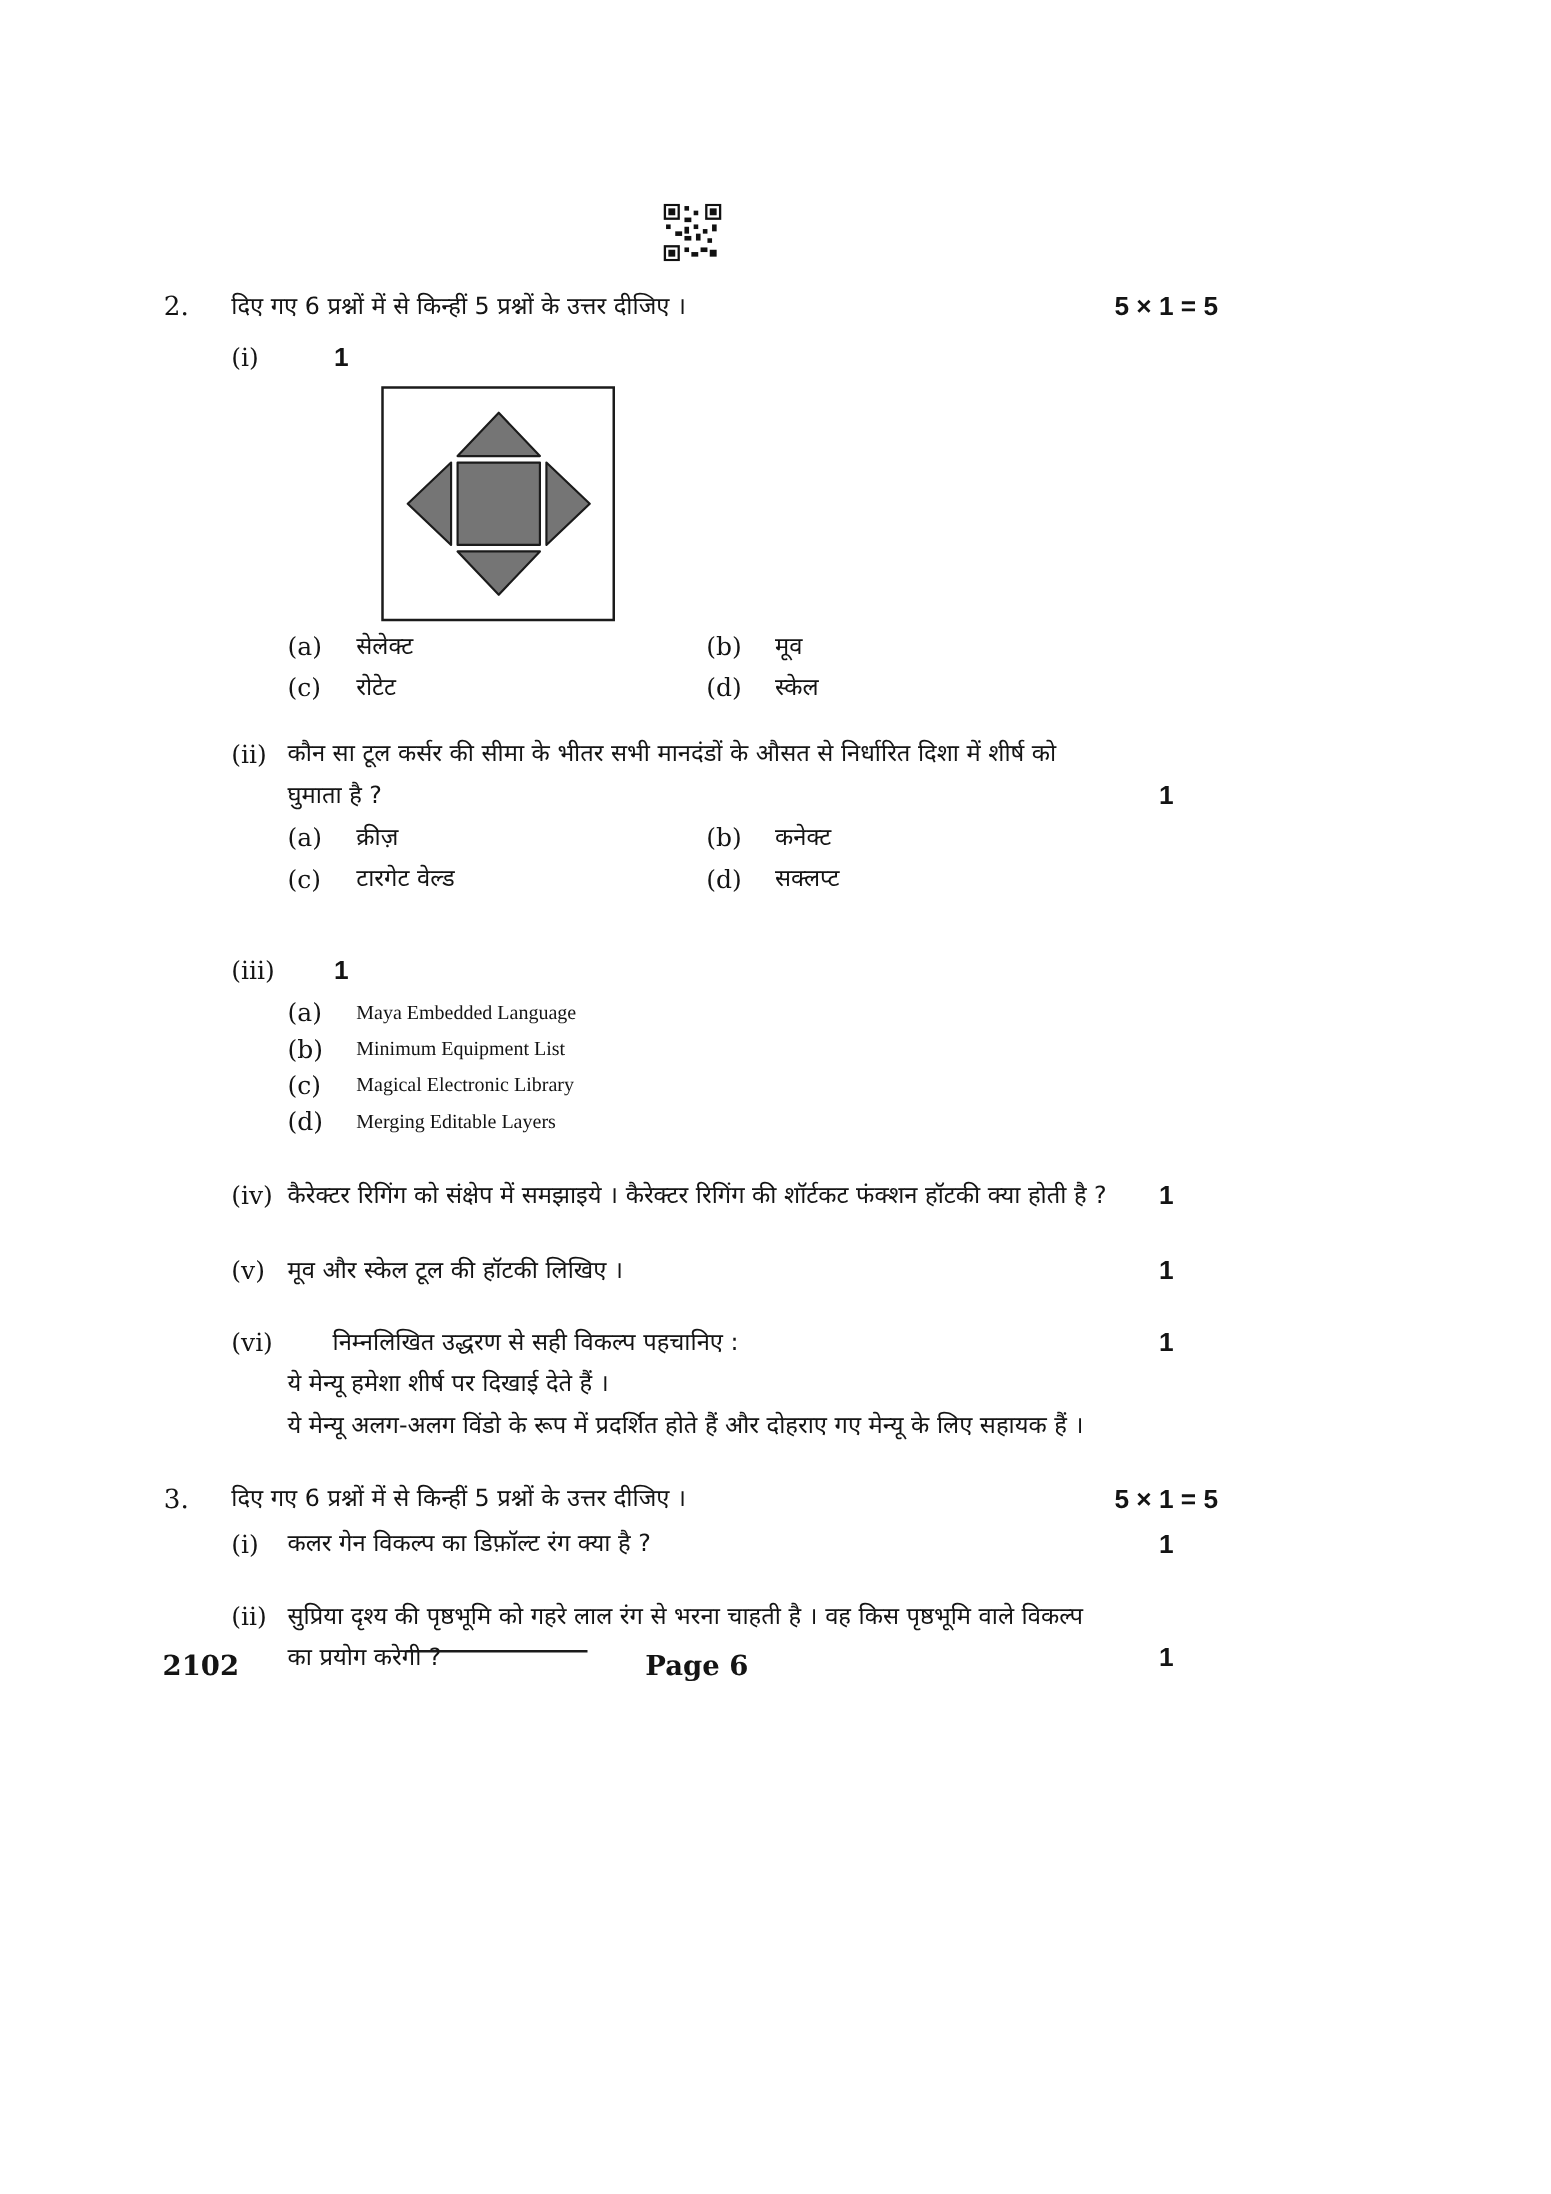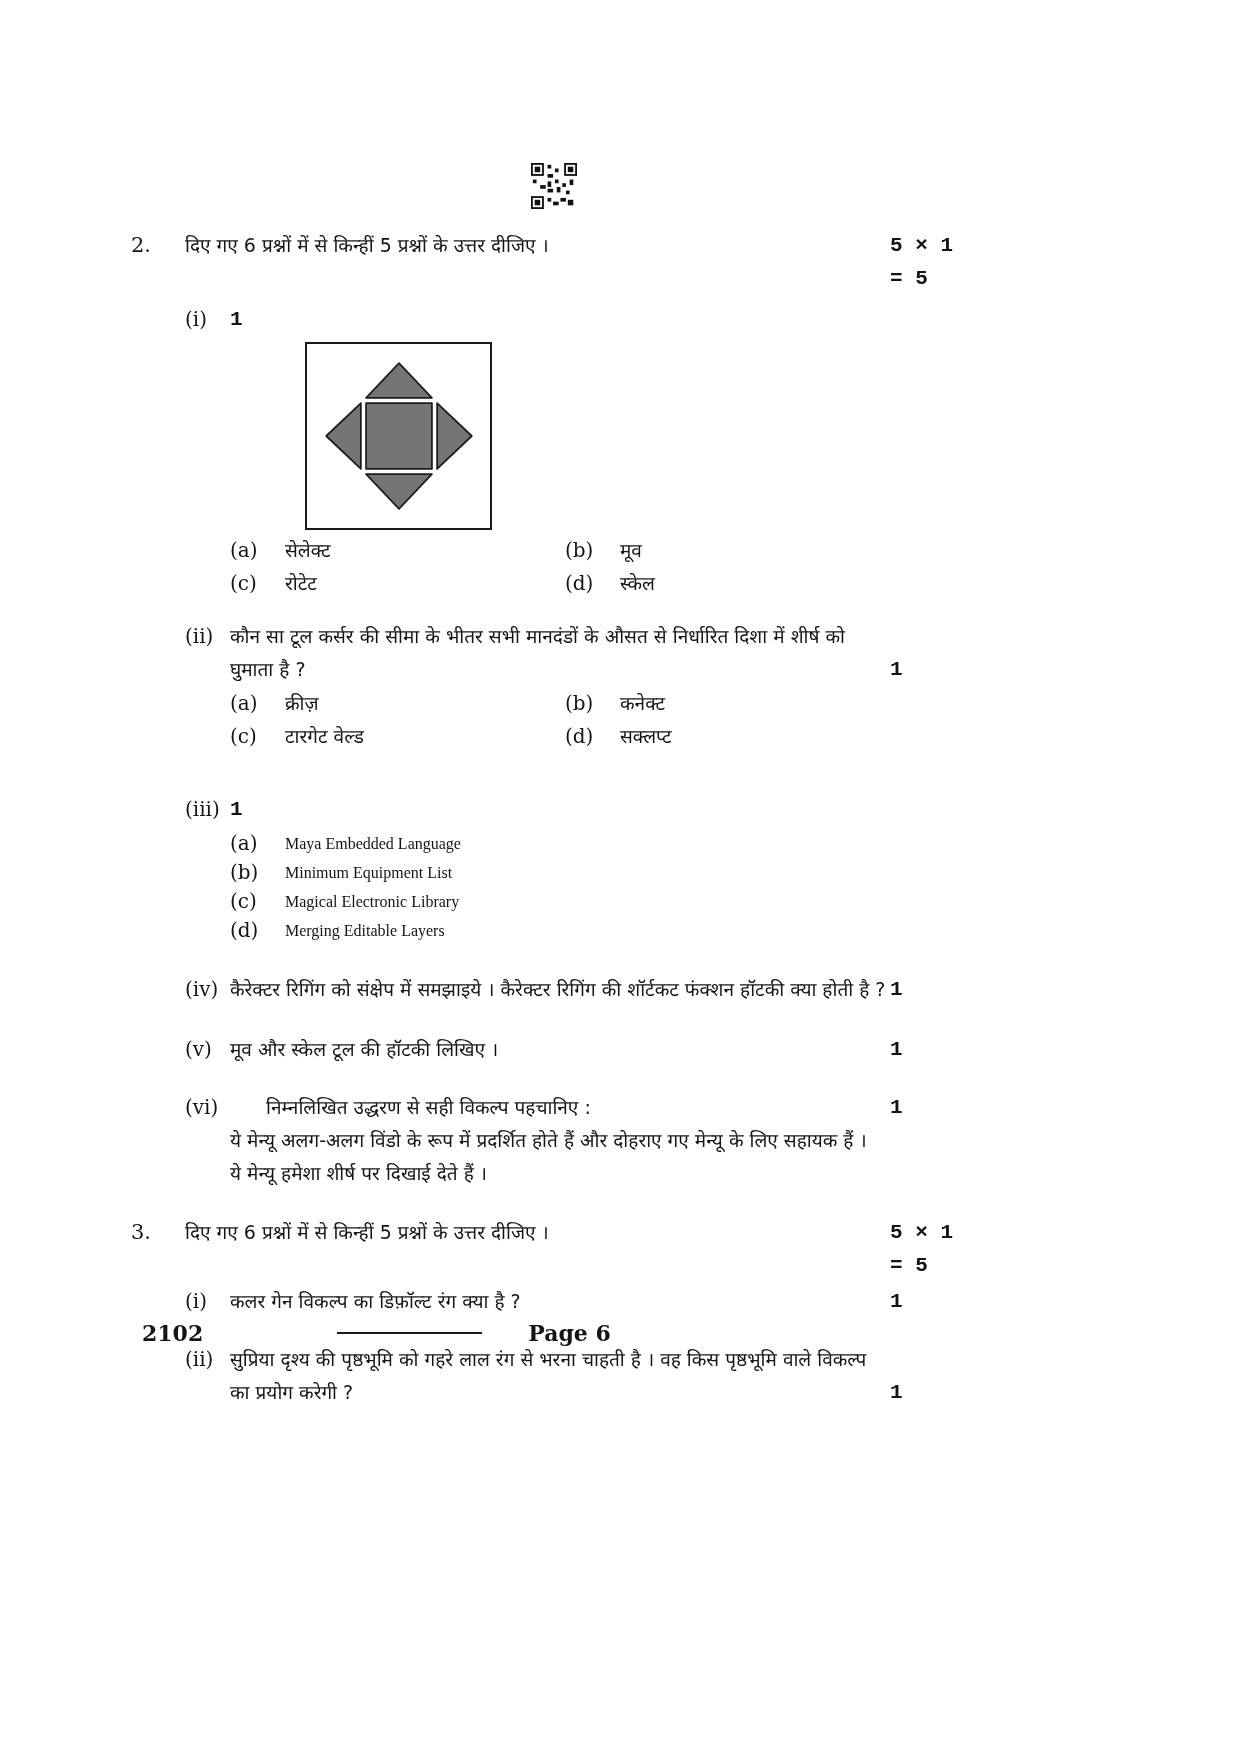--- a/index.html
+++ b/index.html
@@ -18,22 +18,22 @@
     width:54px; flex-shrink:0;
     font-family:"DejaVu Serif", serif; font-size:21px; line-height:33px;
   }
   .sub { margin-left:54px; }
   .sublabel {
     width:45px; flex-shrink:0;
     font-family:"DejaVu Serif", serif; font-size:20px; line-height:33px;
   }
   .qtext { flex:1; font-size:19px; line-height:33px; }
   .marks {
-    width:86px; flex-shrink:0; text-align:left; align-self:flex-end;
-    font-family:Liberation Mono, monospace; font-weight:bold; font-size:21px; line-height:33px;
+    width:86px; flex-shrink:0; text-align:center; align-self:flex-end;
+    font-family:Liberation Sans, sans-serif; font-weight:bold; font-size:21px; line-height:33px;
   }
 
   .tool-box {
     margin-left:174px; margin-top:6px;
     width:187px; height:188px; border:2px solid #1b1b1b; background:#fff;
     display:flex; align-items:center; justify-content:center;
   }
 
   .opts { display:flex; margin-left:99px; }
   .opt { width:335px; display:flex; align-items:flex-start; }
@@ -46,22 +46,22 @@
 
   .opt-en { margin-left:99px; display:flex; }
   .opt-en .optlabel { line-height:29px; }
   .opt-en .opttext-en {
     font-family:Liberation Serif, serif; font-size:16px; line-height:29px;
   }
 
   .quote { margin-left:99px; width:714px; font-size:19px; line-height:33px; }
 
   .footer {
-    position:absolute; left:142px; top:1320px;
-    display:flex; align-items:center;
+    position:absolute; left:130px; top:1320px;
+    display:flex; align-items:flex-start;
     font-family:"DejaVu Serif", serif; font-weight:bold; font-size:22px;
   }
   .footer-line { width:145px; height:2px; background:#1b1b1b; margin-left:134px; margin-right:46px; }
 
   
   .mt-q2   { margin-top:20px; }
   .mt-i    { margin-top:8px; }
   .mt-opts1{ margin-top:4px; }
   .mt-ii   { margin-top:20px; }
   .mt-opts2{ margin-top:1px; }
@@ -218,22 +218,22 @@
       <div class="sublabel">(v)</div>
       <div class="qtext">मूव और स्केल टूल की हॉटकी लिखिए ।</div>
       <div class="marks">1</div>
     </div>
 
     <div class="row sub mt-vi">
       <div class="sublabel">(vi)</div>
       <div class="qtext">निम्नलिखित उद्धरण से सही विकल्प पहचानिए :</div>
       <div class="marks">1</div>
     </div>
+    <div class="quote">ये मेन्यू हमेशा शीर्ष पर दिखाई देते हैं ।</div>
     <div class="quote">ये मेन्यू अलग-अलग विंडो के रूप में प्रदर्शित होते हैं और दोहराए गए मेन्यू के लिए सहायक हैं ।</div>
-    <div class="quote">ये मेन्यू हमेशा शीर्ष पर दिखाई देते हैं ।</div>
 
     <div class="row mt-q3">
       <div class="qnum">3.</div>
       <div class="qtext">दिए गए 6 प्रश्नों में से किन्हीं 5 प्रश्नों के उत्तर दीजिए ।</div>
       <div class="marks">5 × 1 = 5</div>
     </div>
 
     <div class="row sub mt-q3i">
       <div class="sublabel">(i)</div>
       <div class="qtext">कलर गेन विकल्प का डिफ़ॉल्ट रंग क्या है ?</div>

